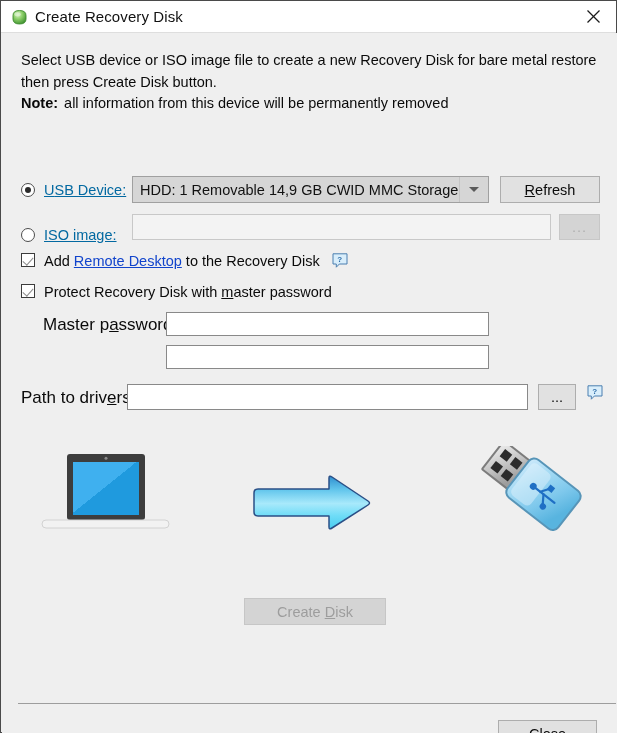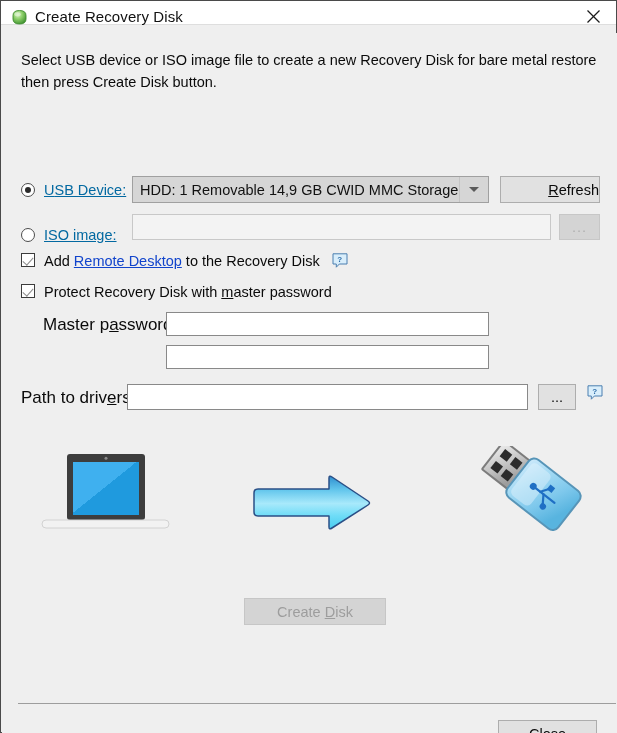--- a/index.html
+++ b/index.html
@@ -13,21 +13,21 @@
   .window{
     position:relative;
     width:617px;height:733px;
     box-sizing:border-box;
     border:1px solid #4a4a4a;
     background:#efefef;
   }
   
   .titlebar{
     position:absolute;left:0;top:0;
-    width:615px;height:24px;
+    width:615px;height:32px;
     background:#ffffff;
     border-bottom:1px solid #dedede;
     box-sizing:border-box;
   }
   .title-icon{
     position:absolute;left:9px;top:7px;
     width:19px;height:19px;
   }
   .title-text{
     position:absolute;left:34px;top:7px;
@@ -108,21 +108,21 @@
     position:absolute;
     background:#e1e1e1;border:1px solid #adadad;
     box-sizing:border-box;
     display:flex;align-items:center;justify-content:center;
     font-size:14.5px;color:#0a0a0a;
     cursor:default;
   }
   .btn.disabled{
     background:#d4d4d4;border:1px solid #c6c6c6;color:#9d9d9d;
   }
-  #refresh-button{left:498px;top:143px;width:100px;height:27px;justify-content:flex-end;}
+  #refresh-button{left:498px;top:143px;width:100px;height:27px;}
   #iso-browse-button{left:557px;top:181px;width:41px;height:26px;
       background:#d4d4d4;border:1px solid #c7c7c7;color:#b0b0b0;letter-spacing:1px;}
   #drivers-browse-button{left:536px;top:351px;width:38px;height:26px;}
   #create-disk-button{left:242px;top:565px;width:142px;height:27px;}
   #close-button{left:496px;top:687px;width:99px;height:28px;}
 
   
   .input{
     position:absolute;background:#ffffff;
     border:1px solid #898989;box-sizing:border-box;
@@ -194,20 +194,23 @@
         <line x1="1.5" y1="1.5" x2="13.5" y2="13.5" stroke="#1b1b1b" stroke-width="1.2"></line>
         <line x1="13.5" y1="1.5" x2="1.5" y2="13.5" stroke="#1b1b1b" stroke-width="1.2"></line>
       </svg>
     </div>
   </div>
 
   <div class="content">
 
     <div class="intro">Select USB device or ISO image file to create a new Recovery Disk for bare metal restore then press Create Disk button.</div>
 
+    <div class="note">
+      <b>Note:</b><span class="nv">all information from this device will be permanently removed</span>
+    </div>
 
     <div class="row-radio" style="left:19px;top:149px;">
       <span class="radio on"></span>
       <span class="rlabel"><u class="ak">U</u>SB Device:</span>
     </div>
 
     <div class="combo">
       <span class="combo-text">HDD: 1 Removable 14,9 GB CWID MMC Storage USB</span>
       <span class="combo-arrow">
           <span class="caret"></span>

